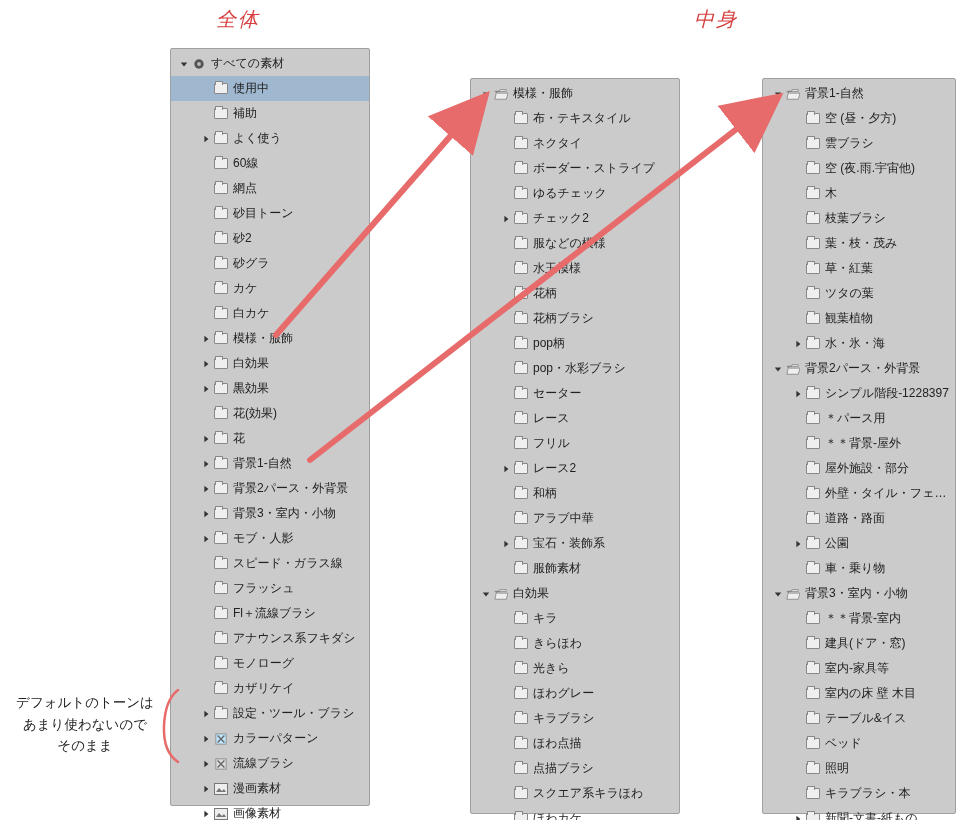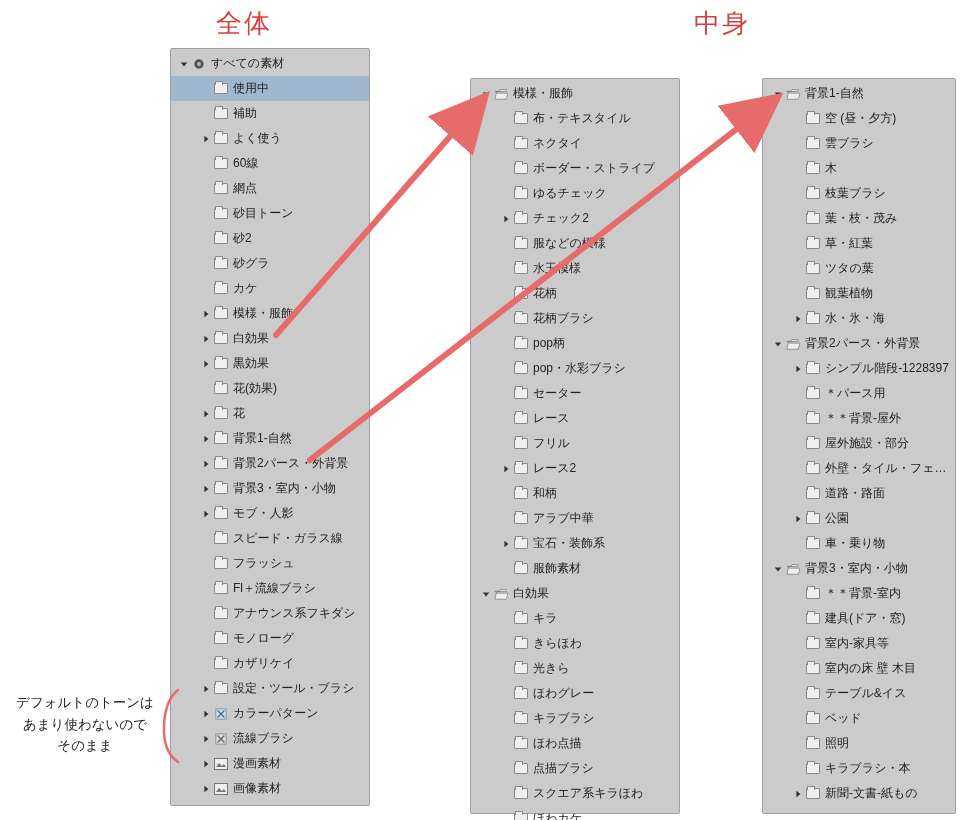--- a/index.html
+++ b/index.html
@@ -10,23 +10,24 @@
     background: #fff;
     font-family: "Hiragino Kaku Gothic ProN", "Meiryo", sans-serif;
     font-size: 12px;
     position: relative;
     overflow: hidden;
   }
   .header-label {
     position: absolute;
     top: 6px;
     color: #d63f3f;
-    font-size: 26px;
+    font-size: 20px;
     font-weight: 500;
     letter-spacing: 2px;
+    font-style: italic;
   }
   .panel {
     position: absolute;
     top: 48px;
     width: 200px;
     background: #cbcbcb;
     border: 1px solid #a0a0a0;
     border-radius: 2px;
     padding: 2px 0 4px 0;
   }
@@ -169,20 +170,28 @@
     <div class="row">
       <span class="indent" style="width:26px"></span>
       <span class="caret"></span>
       <span class="icon">
         <div class="folder-closed"></div>
       </span>
       <span class="label">カケ</span>
     </div>
     <div class="row">
       <span class="indent" style="width:26px"></span>
+      <span class="caret"></span>
+      <span class="icon">
+        <div class="folder-closed"></div>
+      </span>
+      <span class="label">白カケ</span>
+    </div>
+    <div class="row">
+      <span class="indent" style="width:26px"></span>
       <span class="caret">
         <svg viewBox="0 0 10 10">
           <path d="M3,1 L8,5 L3,9 Z" fill="#333"></path>
         </svg>
       </span>
       <span class="icon">
         <div class="folder-closed"></div>
       </span>
       <span class="label">模様・服飾</span>
     </div>
@@ -688,20 +697,28 @@
       </span>
       <span class="label">空 (昼・夕方)</span>
     </div>
     <div class="row">
       <span class="indent" style="width:26px"></span>
       <span class="caret"></span>
       <span class="icon">
         <div class="folder-closed"></div>
       </span>
       <span class="label">雲ブラシ</span>
+    </div>
+    <div class="row">
+      <span class="indent" style="width:26px"></span>
+      <span class="caret"></span>
+      <span class="icon">
+        <div class="folder-closed"></div>
+      </span>
+      <span class="label">空 (夜.雨.宇宙他)</span>
     </div>
     <div class="row">
       <span class="indent" style="width:26px"></span>
       <span class="caret"></span>
       <span class="icon">
         <div class="folder-closed"></div>
       </span>
       <span class="label">木</span>
     </div>
     <div class="row">

